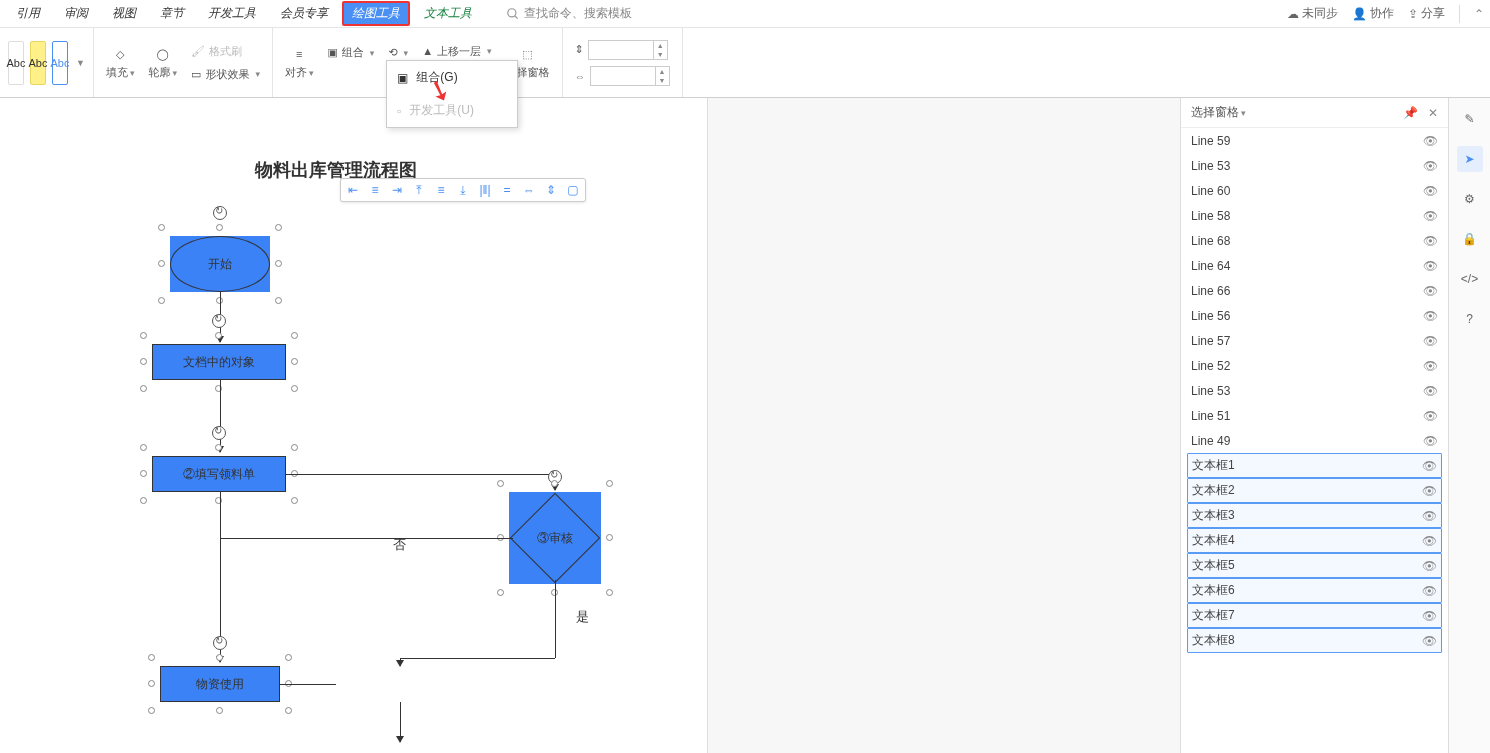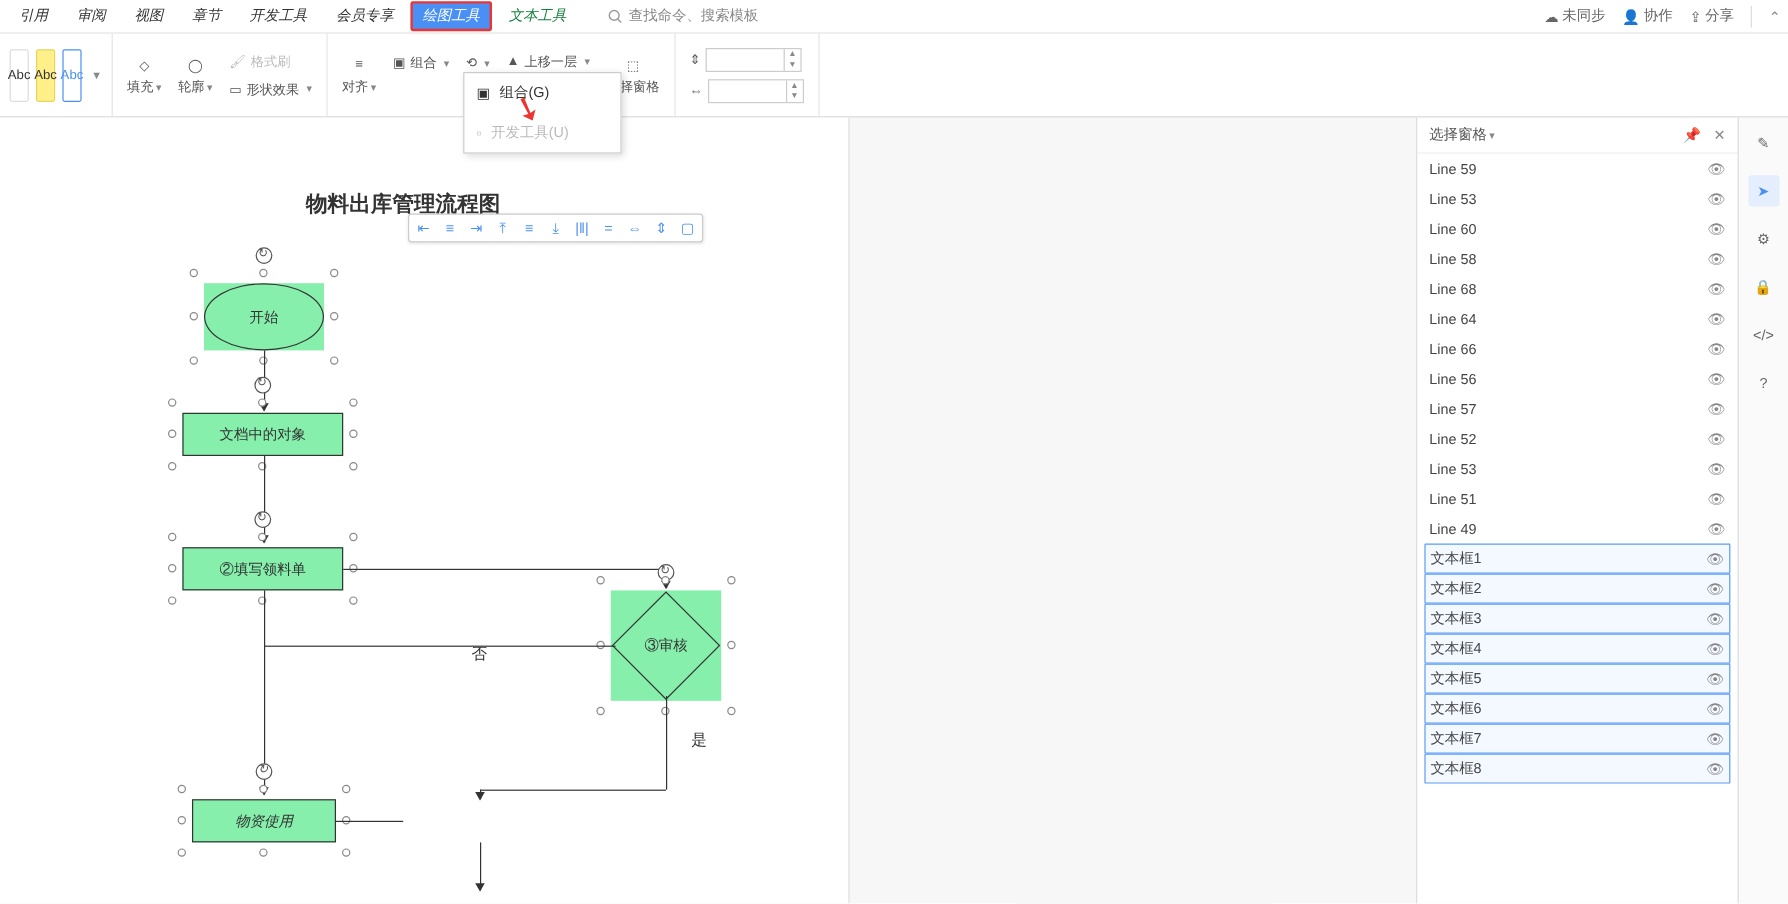--- a/index.html
+++ b/index.html
@@ -41,21 +41,21 @@
 
 .canvas-wrap { position: absolute; left: 0; top: 98px; width: 1180px; height: 655px; background: #f7f7f7; }
 .page { position: absolute; left: 0; top: 0; width: 708px; height: 655px; background: #fff; border-right: 1px solid #ddd; }
 .title-art { position: absolute; left: 255px; top: 60px; font-size: 18px; font-weight: bold; }
 
 
 .align-tb { position: absolute; left: 340px; top: 80px; height: 24px; background: #fff; border: 1px solid #ccc; border-radius: 3px; display: flex; align-items: center; padding: 0 4px; gap: 6px; box-shadow: 0 1px 3px rgba(0,0,0,0.1); }
 .align-tb .ai { width: 16px; height: 16px; display: flex; align-items: center; justify-content: center; color: #4a90f4; cursor: pointer; }
 
 
-.shape { position: absolute; background: #86efac; }
+.shape { position: absolute; background: #3b82f6; }
 .handles { position: absolute; inset: -8px; pointer-events: none; }
 .hd { position: absolute; width: 7px; height: 7px; background: #fff; border: 1px solid #888; border-radius: 50%; }
 .hd.nw { left: -4px; top: -4px; } .hd.n { left: 50%; top: -4px; margin-left: -4px; } .hd.ne { right: -4px; top: -4px; }
 .hd.w { left: -4px; top: 50%; margin-top: -4px; } .hd.e { right: -4px; top: 50%; margin-top: -4px; }
 .hd.sw { left: -4px; bottom: -4px; } .hd.s { left: 50%; bottom: -4px; margin-left: -4px; } .hd.se { right: -4px; bottom: -4px; }
 .rot { position: absolute; width: 14px; height: 14px; left: 50%; margin-left: -7px; top: -22px; border: 1.5px solid #555; border-radius: 50%; background: #fff; }
 .rot::after { content: "↻"; position: absolute; left: 1px; top: -2px; font-size: 10px; color: #555; }
 
 .ellipse { border: 1px solid #333; border-radius: 50%; display: flex; align-items: center; justify-content: center; }
 .rect { border: 1px solid #333; display: flex; align-items: center; justify-content: center; }
@@ -325,21 +325,21 @@
 
     <div class="conn-h" style="left:220px; top:440px; width:293px;"></div>
     <div class="lbl" style="left:393px; top:438px;">否</div>
 
     <div class="conn-v" style="left:555px; top:482px; height:78px;"></div>
     <div class="lbl" style="left:576px; top:510px;">是</div>
     <div class="conn-h" style="left:400px; top:560px; width:155px;"></div>
     <div class="conn-v" style="left:400px; top:560px; height:8px;"></div>
     <div class="arrowhead-d" style="left:396px; top:562px;"></div>
 
-    <div class="shape" style="left:160px; top:568px; width:120px; height:36px;font-style:italic;">
+    <div class="shape" style="left:160px; top:568px; width:120px; height:36px;">
       <div class="rect" style="width:100%;height:100%">
           <span>物资使用</span>
         </div>
       <div class="handles">
           <div class="rot"></div>
           <div class="hd nw"></div>
           <div class="hd n"></div>
           <div class="hd ne"></div>
           <div class="hd w"></div>
           <div class="hd e"></div>

